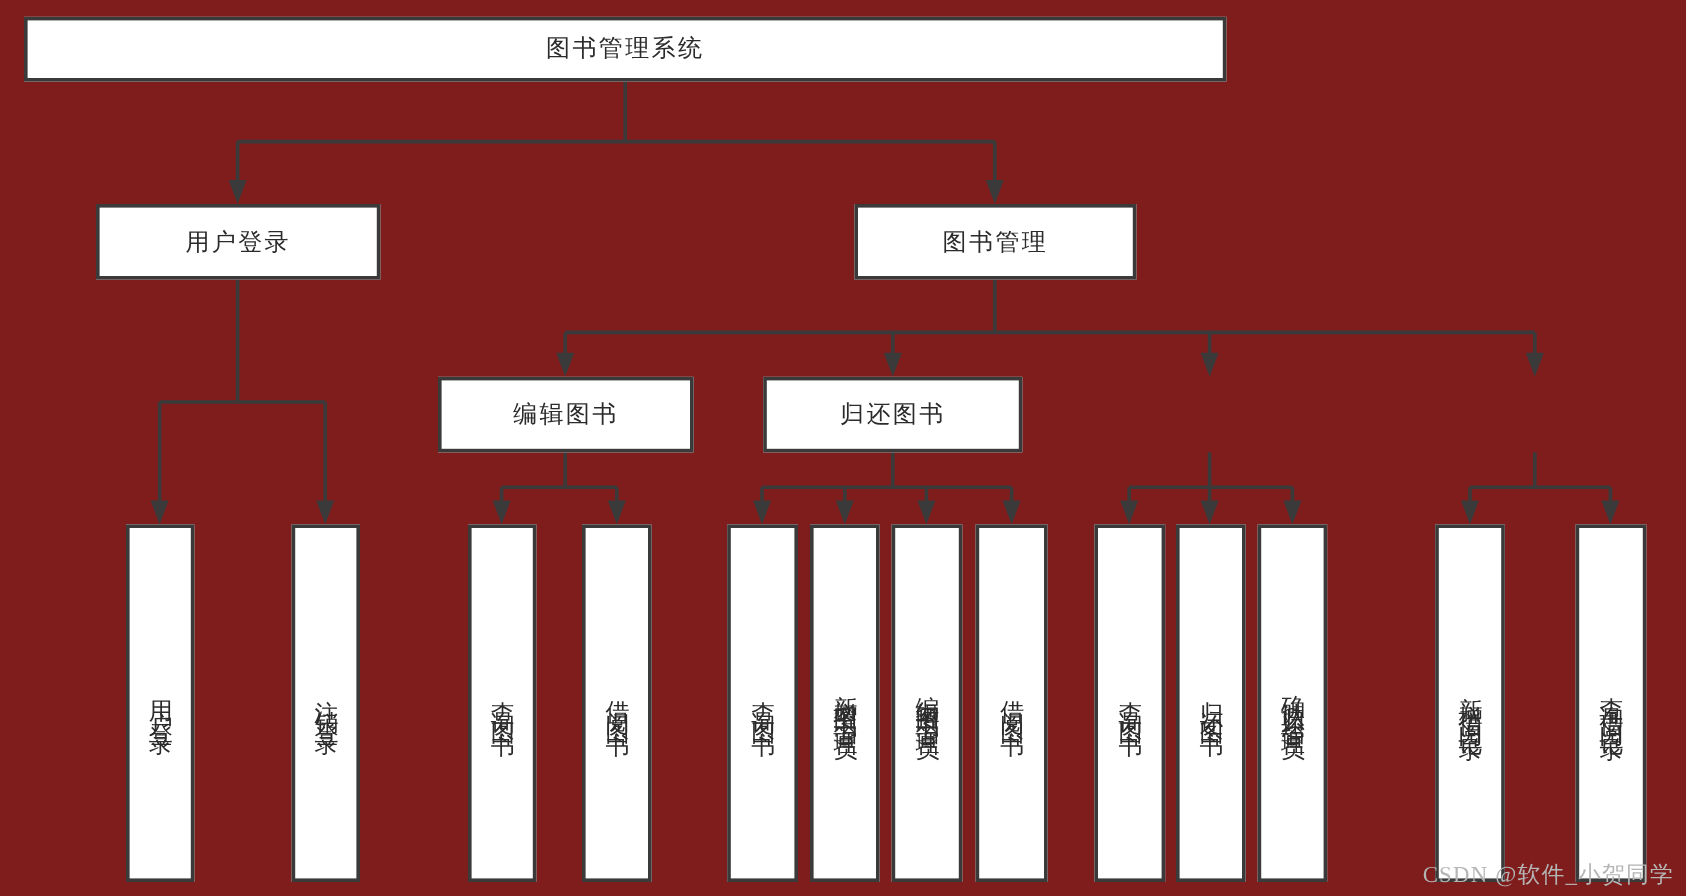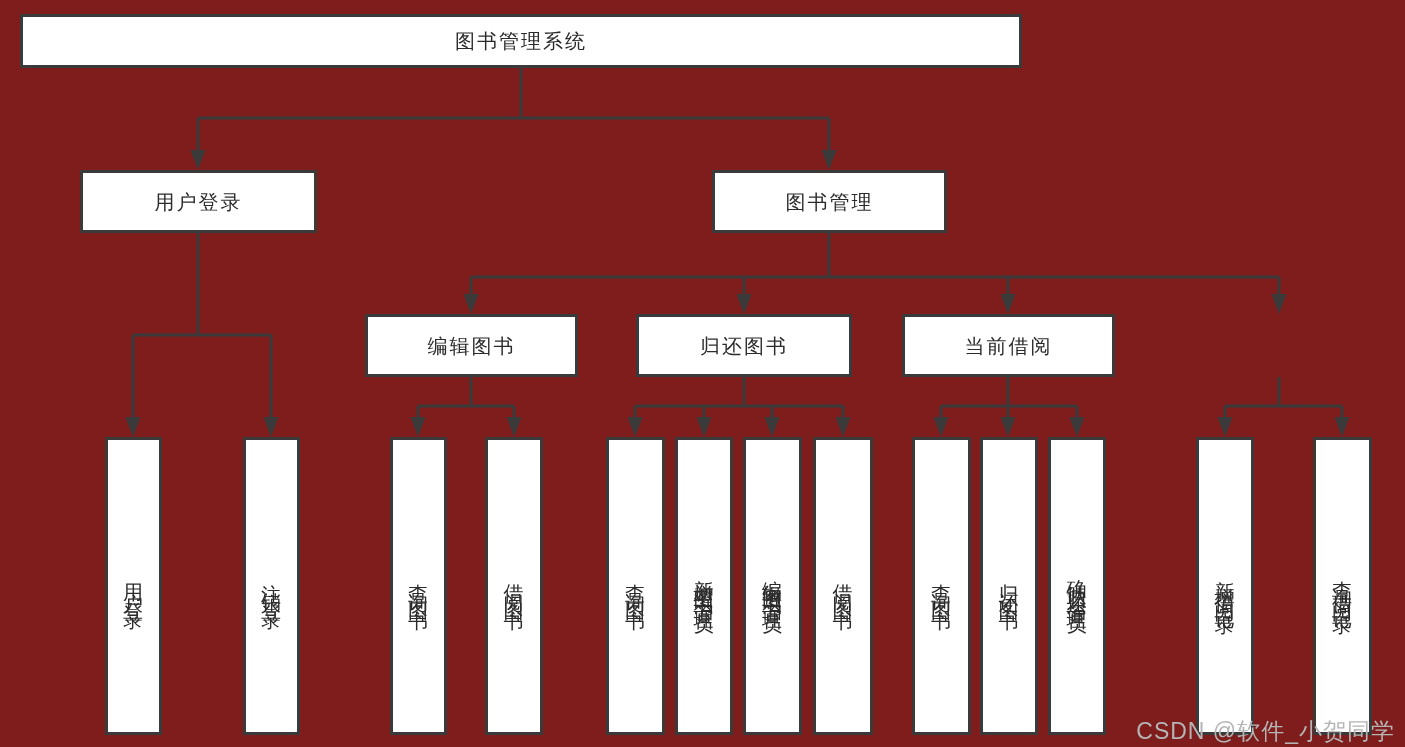--- a/index.html
+++ b/index.html
@@ -11,22 +11,22 @@
   .node{
     position:absolute;box-sizing:border-box;background:#ffffff;
     border:3px solid #3a3a3a;display:flex;align-items:center;justify-content:center;
     color:#2b2b2b;font-size:20px;letter-spacing:2px;text-align:center;line-height:1.2;
   }
   .vnode{
     writing-mode:vertical-rl;text-orientation:mixed;
     letter-spacing:9px;padding:8px 0;font-size:20px;
   }
   .watermark{
-    position:absolute;right:10px;top:716px;font-size:23px;letter-spacing:1px;
-    color:#b5b5b5;white-space:nowrap;
+    position:absolute;right:10px;top:716px;font-size:19px;letter-spacing:1px;
+    color:#b5b5b5;white-space:nowrap;font-family:Liberation Serif, serif;
   }
 </style>
 </head>
 <body>
 
 <div class="canvas">
 
   <svg class="wires" viewBox="0 0 1405 747" xmlns="http://www.w3.org/2000/svg">
     <path fill="none" stroke="#3a3a3a" stroke-width="3" d="
       M521 68 V118 M198 118 H829 M198 118 V156 M829 118 V156
@@ -58,21 +58,20 @@
       M1334.5 417 L1349.5 417 L1342 437 Z"></path>
   </svg>
 
   <div class="node" style="left:20px;top:14px;width:1002px;height:54px">图书管理系统</div>
 
   <div class="node" style="left:80px;top:170px;width:237px;height:63px">用户登录</div>
   <div class="node" style="left:712px;top:170px;width:235px;height:63px">图书管理</div>
 
   <div class="node" style="left:365px;top:314px;width:213px;height:63px">编辑图书</div>
   <div class="node" style="left:636px;top:314px;width:216px;height:63px">归还图书</div>
-  <div class="node" style="left:902px;top:314px;width:213px;height:63px">当前借阅</div>
 
   <div class="node vnode" style="left:105px;top:437px;width:57px;height:298px">用户登录</div>
   <div class="node vnode" style="left:243px;top:437px;width:57px;height:298px">注销登录</div>
 
   <div class="node vnode" style="left:390px;top:437px;width:57px;height:298px">查询图书</div>
   <div class="node vnode" style="left:485px;top:437px;width:58px;height:298px">借阅图书</div>
 
   <div class="node vnode" style="left:606px;top:437px;width:59px;height:298px">查询图书</div>
   <div class="node vnode" style="left:675px;top:437px;width:58px;height:298px;letter-spacing:5px">新增图书（管理员）</div>
   <div class="node vnode" style="left:743px;top:437px;width:59px;height:298px;letter-spacing:5px">编辑图书（管理员）</div>

